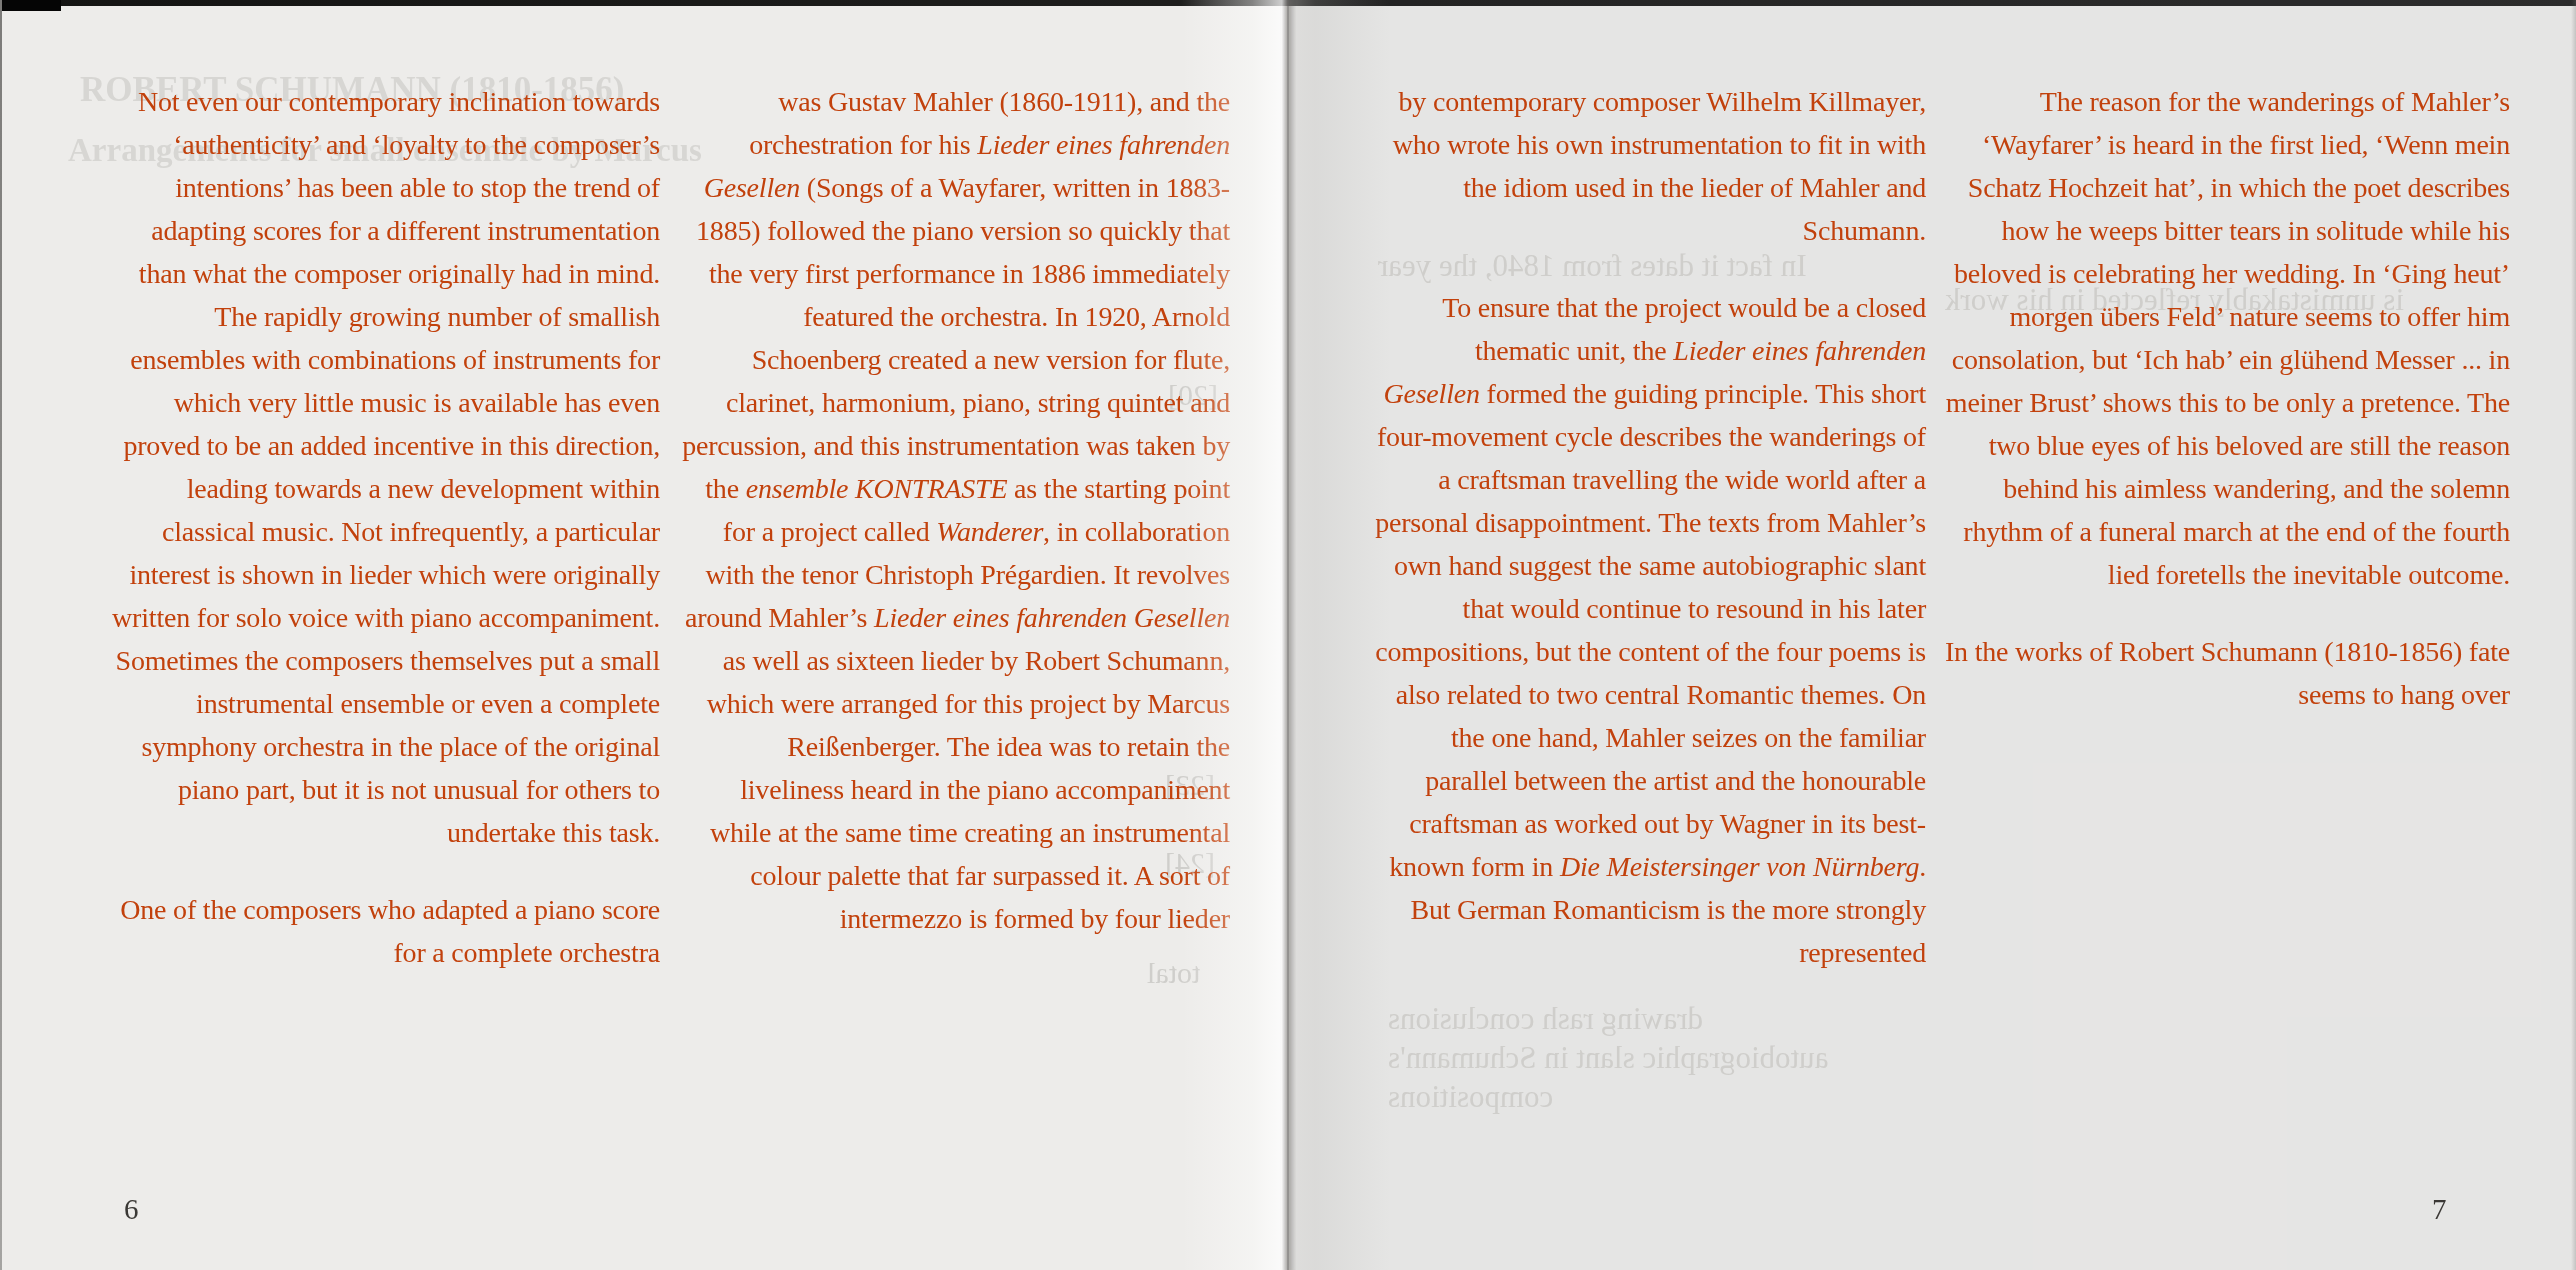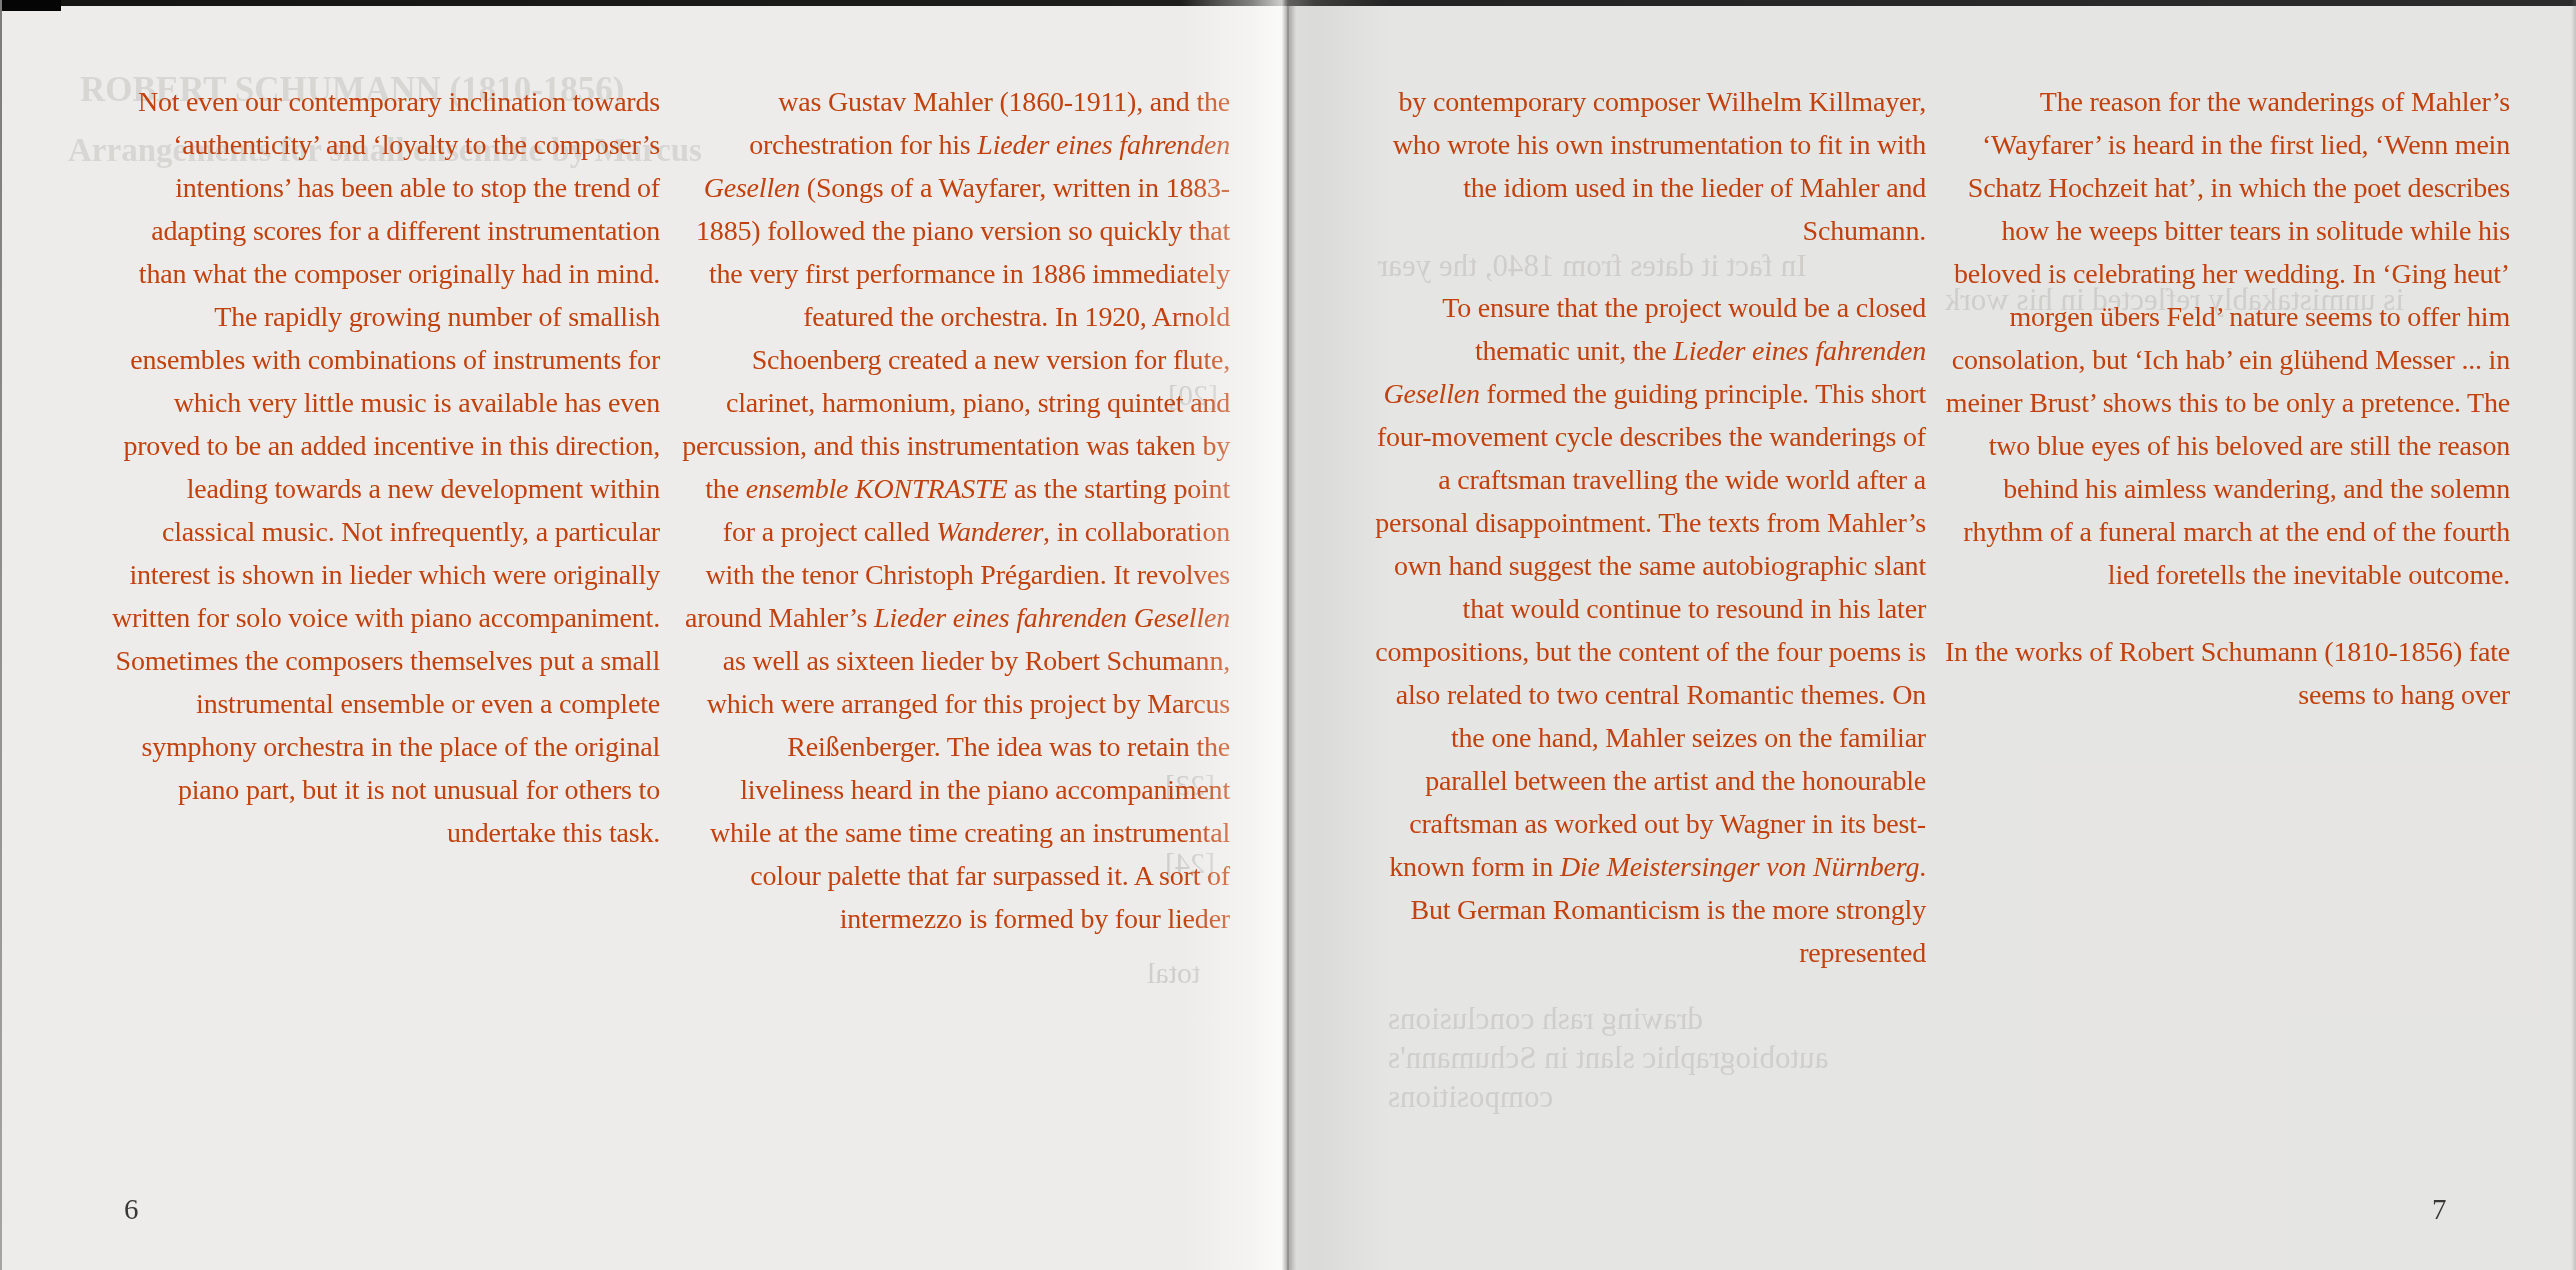--- a/index.html
+++ b/index.html
@@ -71,20 +71,21 @@
       <span class="ghost mirrored" style="left: 1378px; top: 250px; font-size: 31px;">In fact it dates from 1840, the year</span>
       <span class="ghost mirrored" style="left: 1945px; top: 284px; font-size: 31px;">is unmistakably reflected in his work</span>
       <span class="ghost mirrored" style="left: 1388px; top: 1003px; font-size: 31px;">drawing rash conclusions</span>
       <span class="ghost mirrored" style="left: 1388px; top: 1042px; font-size: 31px;">autobiographic slant in Schumann's</span>
       <span class="ghost mirrored" style="left: 1388px; top: 1081px; font-size: 31px;">compositions</span>
     </div>
 
   <div>
     <div id="col1" class="page-col">
         <p>Not even our contemporary inclination towards ‘authenticity’ and ‘loyalty to the composer’s intentions’ has been able to stop the trend of adapting scores for a different instrumentation than what the composer originally had in mind. The rapidly growing number of smallish ensembles with combinations of instruments for which very little music is available has even proved to be an added incentive in this direction, leading towards a new development within classical music. Not infrequently, a particular interest is shown in lieder which were originally written for solo voice with piano accompaniment. Sometimes the composers themselves put a small instrumental ensemble or even a complete symphony orchestra in the place of the original piano part, but it is not unusual for others to undertake this task.</p>
+        <p>One of the composers who adapted a piano score for a complete orchestra</p>
       </div>
     <div id="col2" class="page-col">
         <p>was Gustav Mahler (1860-1911), and the orchestration for his <em>Lieder eines fahrenden Gesellen</em> (Songs of a Wayfarer, written in 1883-1885) followed the piano version so quickly that the very first performance in 1886 immediately featured the orchestra. In 1920, Arnold Schoenberg created a new version for flute, clarinet, harmonium, piano, string quintet and percussion, and this instrumentation was taken by the <em>ensemble KONTRASTE</em> as the starting point for a project called <em>Wanderer</em>, in collaboration with the tenor Christoph Prégardien. It revolves around Mahler’s <em>Lieder eines fahrenden Gesellen</em> as well as sixteen lieder by Robert Schumann, which were arranged for this project by Marcus Reißenberger. The idea was to retain the liveliness heard in the piano accompaniment while at the same time creating an instrumental colour palette that far surpassed it. A sort of intermezzo is formed by four lieder</p>
       </div>
     <div id="pagenum-left" class="pagenum">6</div>
   </div>
 
   <div>
     <div id="col3" class="page-col">
         <p>by contemporary composer Wilhelm Killmayer, who wrote his own instrumentation to fit in with the idiom used in the lieder of Mahler and Schumann.</p>

